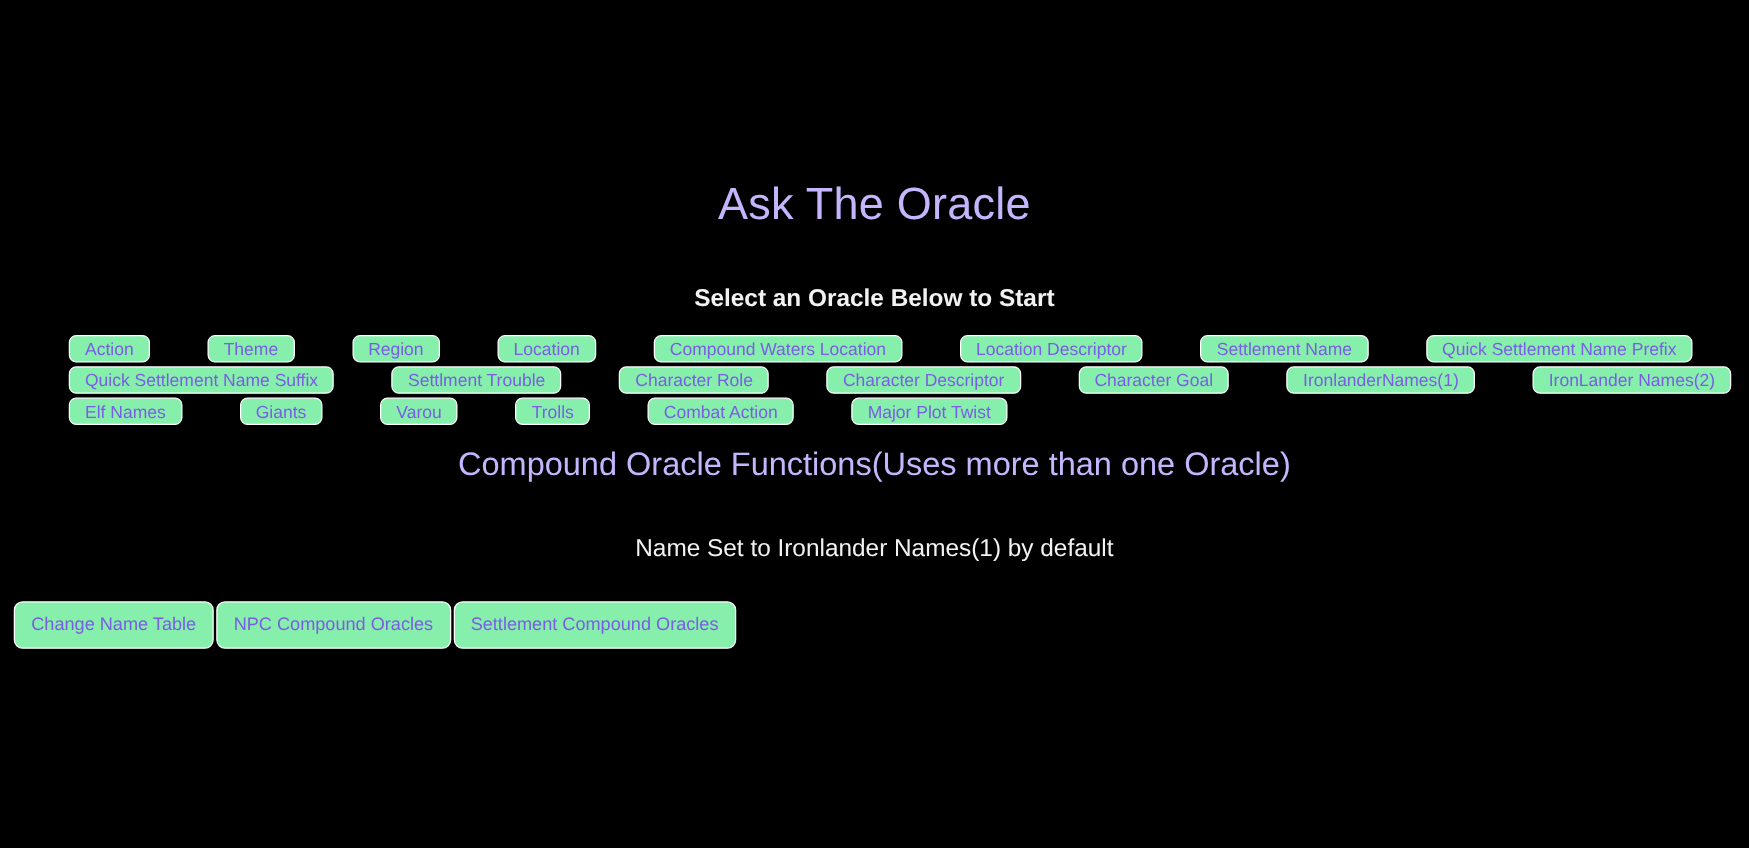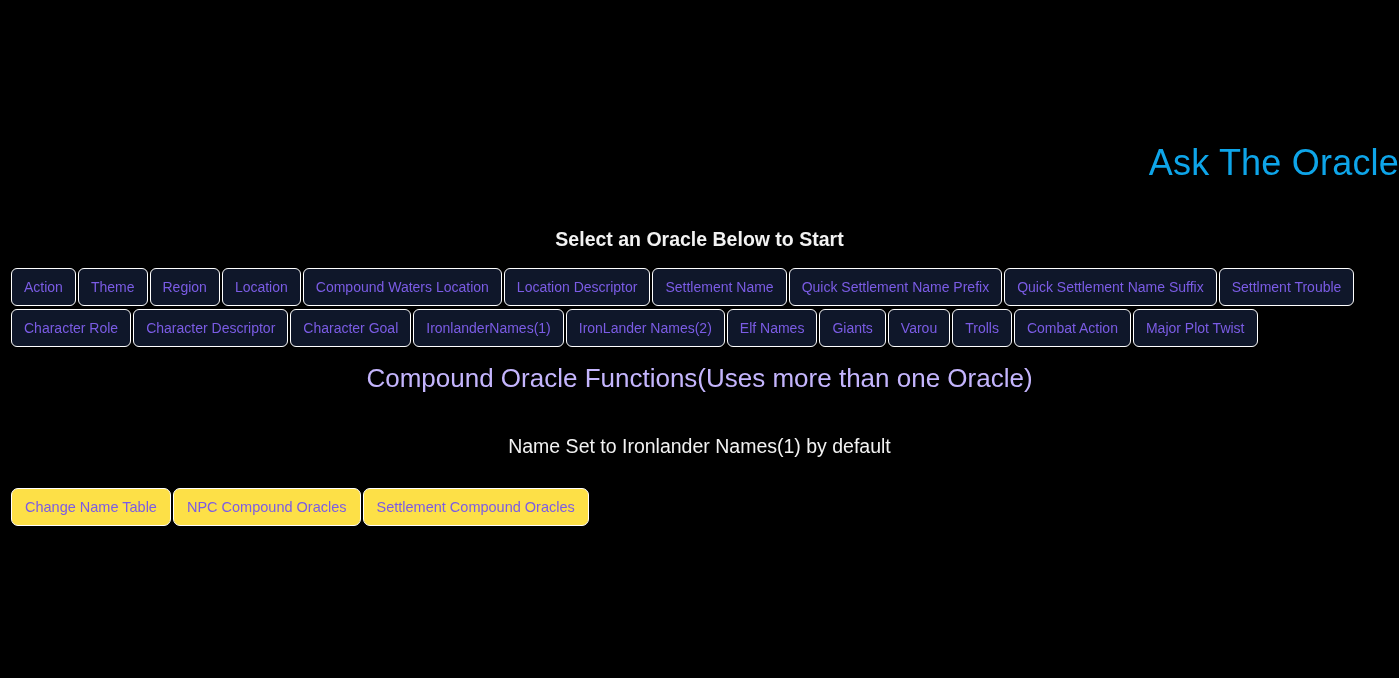--- a/index.html
+++ b/index.html
@@ -21,26 +21,26 @@
     width: 1399px;
     height: 678px;
     background: #000000;
     position: relative;
   }
 
   
   .page-title {
     margin: 0;
     padding-top: 140px;
-    text-align: right;
+    text-align: center;
     font-size: 36px;
     font-weight: 300;
     line-height: 46px;
     letter-spacing: 0.2px;
-    color: #0ea5e9;
+    color: #c4b5fd;
   }
 
   .page-subtitle {
     margin: 16px;
     padding-top: 24px;
     text-align: center;
     font-size: 19.5px;
     font-weight: 700;
     line-height: 26px;
     color: #f2f2f2;
@@ -73,49 +73,50 @@
     align-items: flex-start;
     padding: 0 11px;
     margin-top: 15px;
     gap: 3px 2px;
   }
 
   .oracle-btn {
     display: inline-flex;
     align-items: center;
     justify-content: center;
-    background: #0f172a;
+    background: #86efac;
     color: #7b5ce5;
     border: 1px solid #ffffff;
     border-radius: 6px;
     font-family: "Liberation Sans", sans-serif;
     font-size: 14px;
     font-weight: 400;
     line-height: 16px;
-    height: 38px;
+    height: 22px;
     padding: 0 12px;
     cursor: pointer;
     white-space: nowrap;
     text-align: center;
+    margin-left: 44px;
   }
 
   .compound-button-group {
     display: flex;
     flex-wrap: wrap;
     align-items: flex-start;
     padding: 0 11px;
     margin-top: 29px;
     gap: 3px 2px;
   }
 
   .compound-btn {
     display: inline-flex;
     align-items: center;
     justify-content: center;
-    background: #fde047;
+    background: #86efac;
     color: #7b5ce5;
     border: 1px solid #ffffff;
     border-radius: 7px;
     font-family: "Liberation Sans", sans-serif;
     font-size: 14.5px;
     font-weight: 400;
     line-height: 17px;
     height: 38px;
     padding: 0 13px;
     cursor: pointer;

